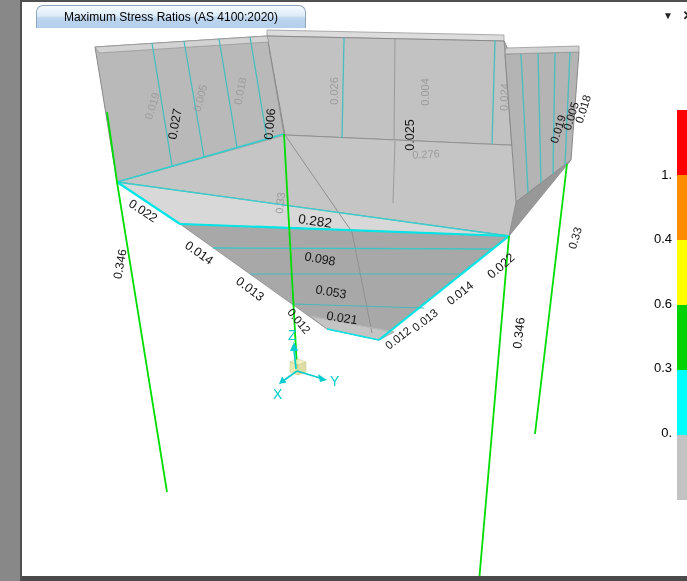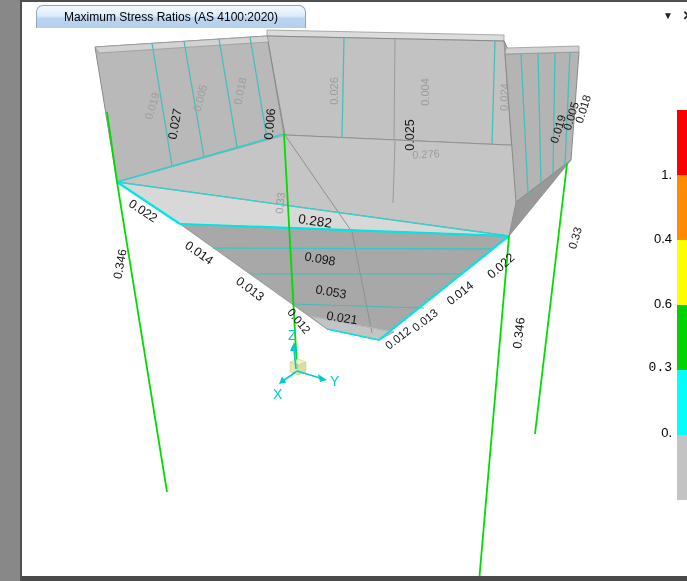--- a/index.html
+++ b/index.html
@@ -162,18 +162,18 @@
         <div class="legend-block" style="top: 108px; background: rgb(255, 0, 0);"></div>
         <div class="legend-block" style="top: 173px; background: rgb(255, 140, 0);"></div>
         <div class="legend-block" style="top: 238px; background: rgb(255, 255, 0);"></div>
         <div class="legend-block" style="top: 303px; background: rgb(0, 211, 0);"></div>
         <div class="legend-block" style="top: 368px; background: rgb(0, 255, 255);"></div>
         <div class="legend-block" style="top: 433px; background: rgb(195, 195, 195);"></div>
       </div>
     <div class="legend-label" style="top:165px;">1.</div>
     <div class="legend-label" style="top:229px;">0.4</div>
     <div class="legend-label" style="top:294px;">0.6</div>
-    <div class="legend-label" style="top:358px;font-family:Liberation Mono, monospace;">0.3</div>
+    <div class="legend-label" style="top:358px;">0.3</div>
     <div class="legend-label" style="top:423px;">0.</div>
   </div>
 
   <div id="bottombar"></div>
 </div>
 
 </body></html>

